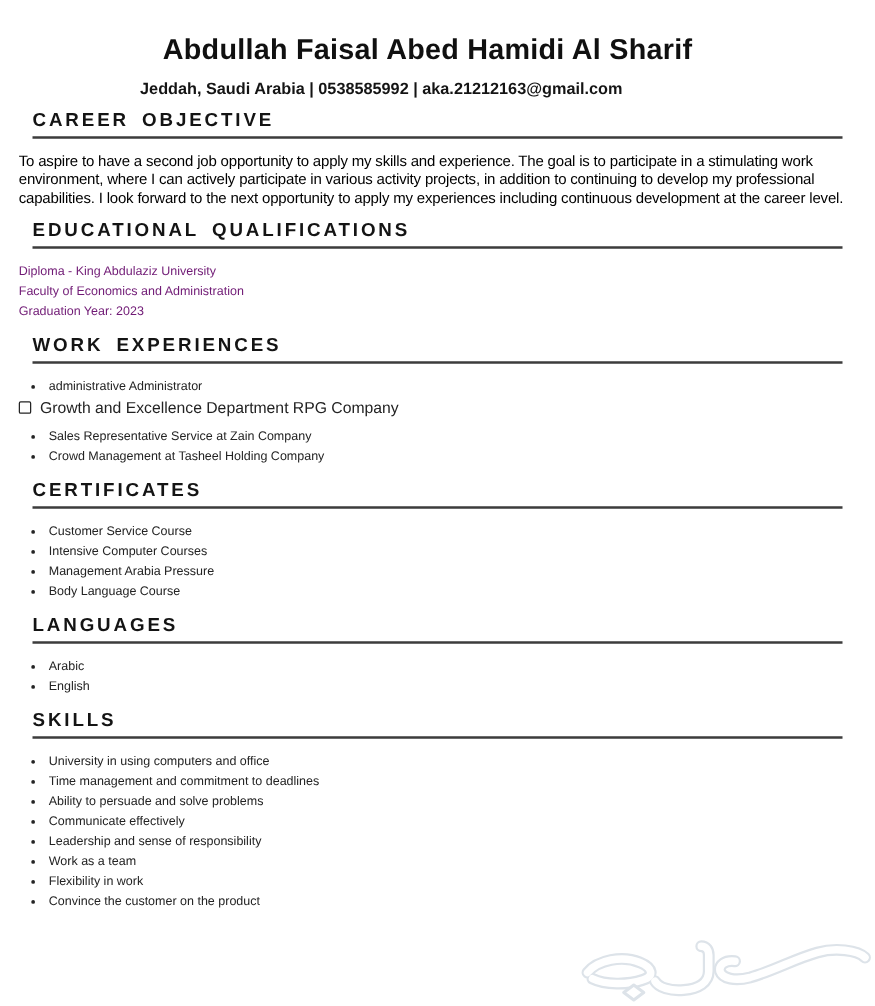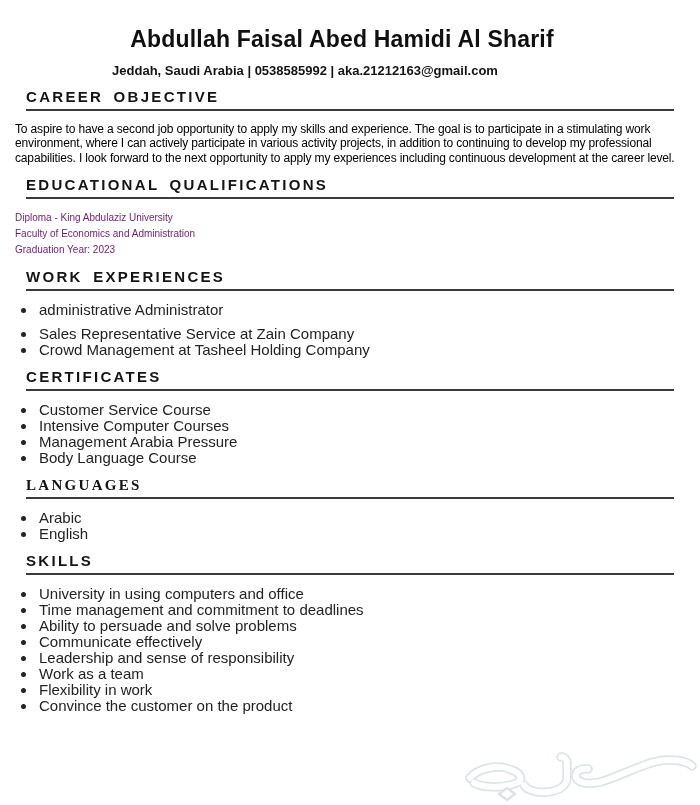--- a/index.html
+++ b/index.html
@@ -32,36 +32,36 @@
     margin: 11px; color: #141414;
     font-size: 15px; line-height: 16px; font-weight: bold;
     letter-spacing: 2.3px; word-spacing: 4px;
     border-bottom: 2px solid #3c3c3c;
     padding-bottom: 4px;
   }
   .mt-career { margin-top: 20px; }
   .mt-edu    { margin-top: 10px; }
   .mt-work   { margin-top: 10px; }
   .mt-cert   { margin-top: 15px; }
-  .mt-lang   { margin-top: 14px; font-family: Liberation Serif, serif; }
+  .mt-lang   { margin-top: 14px; }
   .mt-skill  { margin-top: 17px; }
 
   .para {
     margin-top: 3px;
     font-size: 12px; line-height: 14.4px;
     letter-spacing: -0.15px; color: #000000;
   }
   .edu-lines { margin-top: 4px; }
   .edu-lines .line { font-size: 10px; line-height: 15.8px; color: #701a75; }
 
   ul.blist { list-style: disc; margin: 0; padding-left: 22px; }
   ul.blist.mt { margin-top: 8px; }
   ul.blist.mt-sm { margin-top: 5px; }
   ul.blist li {
-    font-size: 15px; line-height: 16px; color: #232323;
+    font-size: 10px; line-height: 16px; color: #232323;
     padding-left: 2px;
   }
   ul.skills li { line-height: 16.1px; }
 
   .square-line {
     font-size: 12.6px; line-height: 16px; color: #232323;
   }
   .square-bullet {
     display: inline-block; width: 8px; height: 8px;
     border: 1.8px solid #242424; border-radius: 1.5px;
@@ -94,20 +94,21 @@
       <div class="line">Faculty of Economics and Administration</div>
       <div class="line">Graduation Year: 2023</div>
     </div>
   </section>
 
   <section>
     <h2 class="sec-heading mt-work">WORK EXPERIENCES</h2>
     <ul class="blist mt-sm">
       <li>administrative Administrator</li>
     </ul>
+    <div class="square-line"><span class="square-bullet"></span><span>Growth and Excellence Department RPG Company</span></div>
     <ul class="blist mt">
       <li>Sales Representative Service at Zain Company</li>
       <li>Crowd Management at Tasheel Holding Company</li>
     </ul>
   </section>
 
   <section>
     <h2 class="sec-heading mt-cert">CERTIFICATES</h2>
     <ul class="blist mt">
       <li>Customer Service Course</li>

